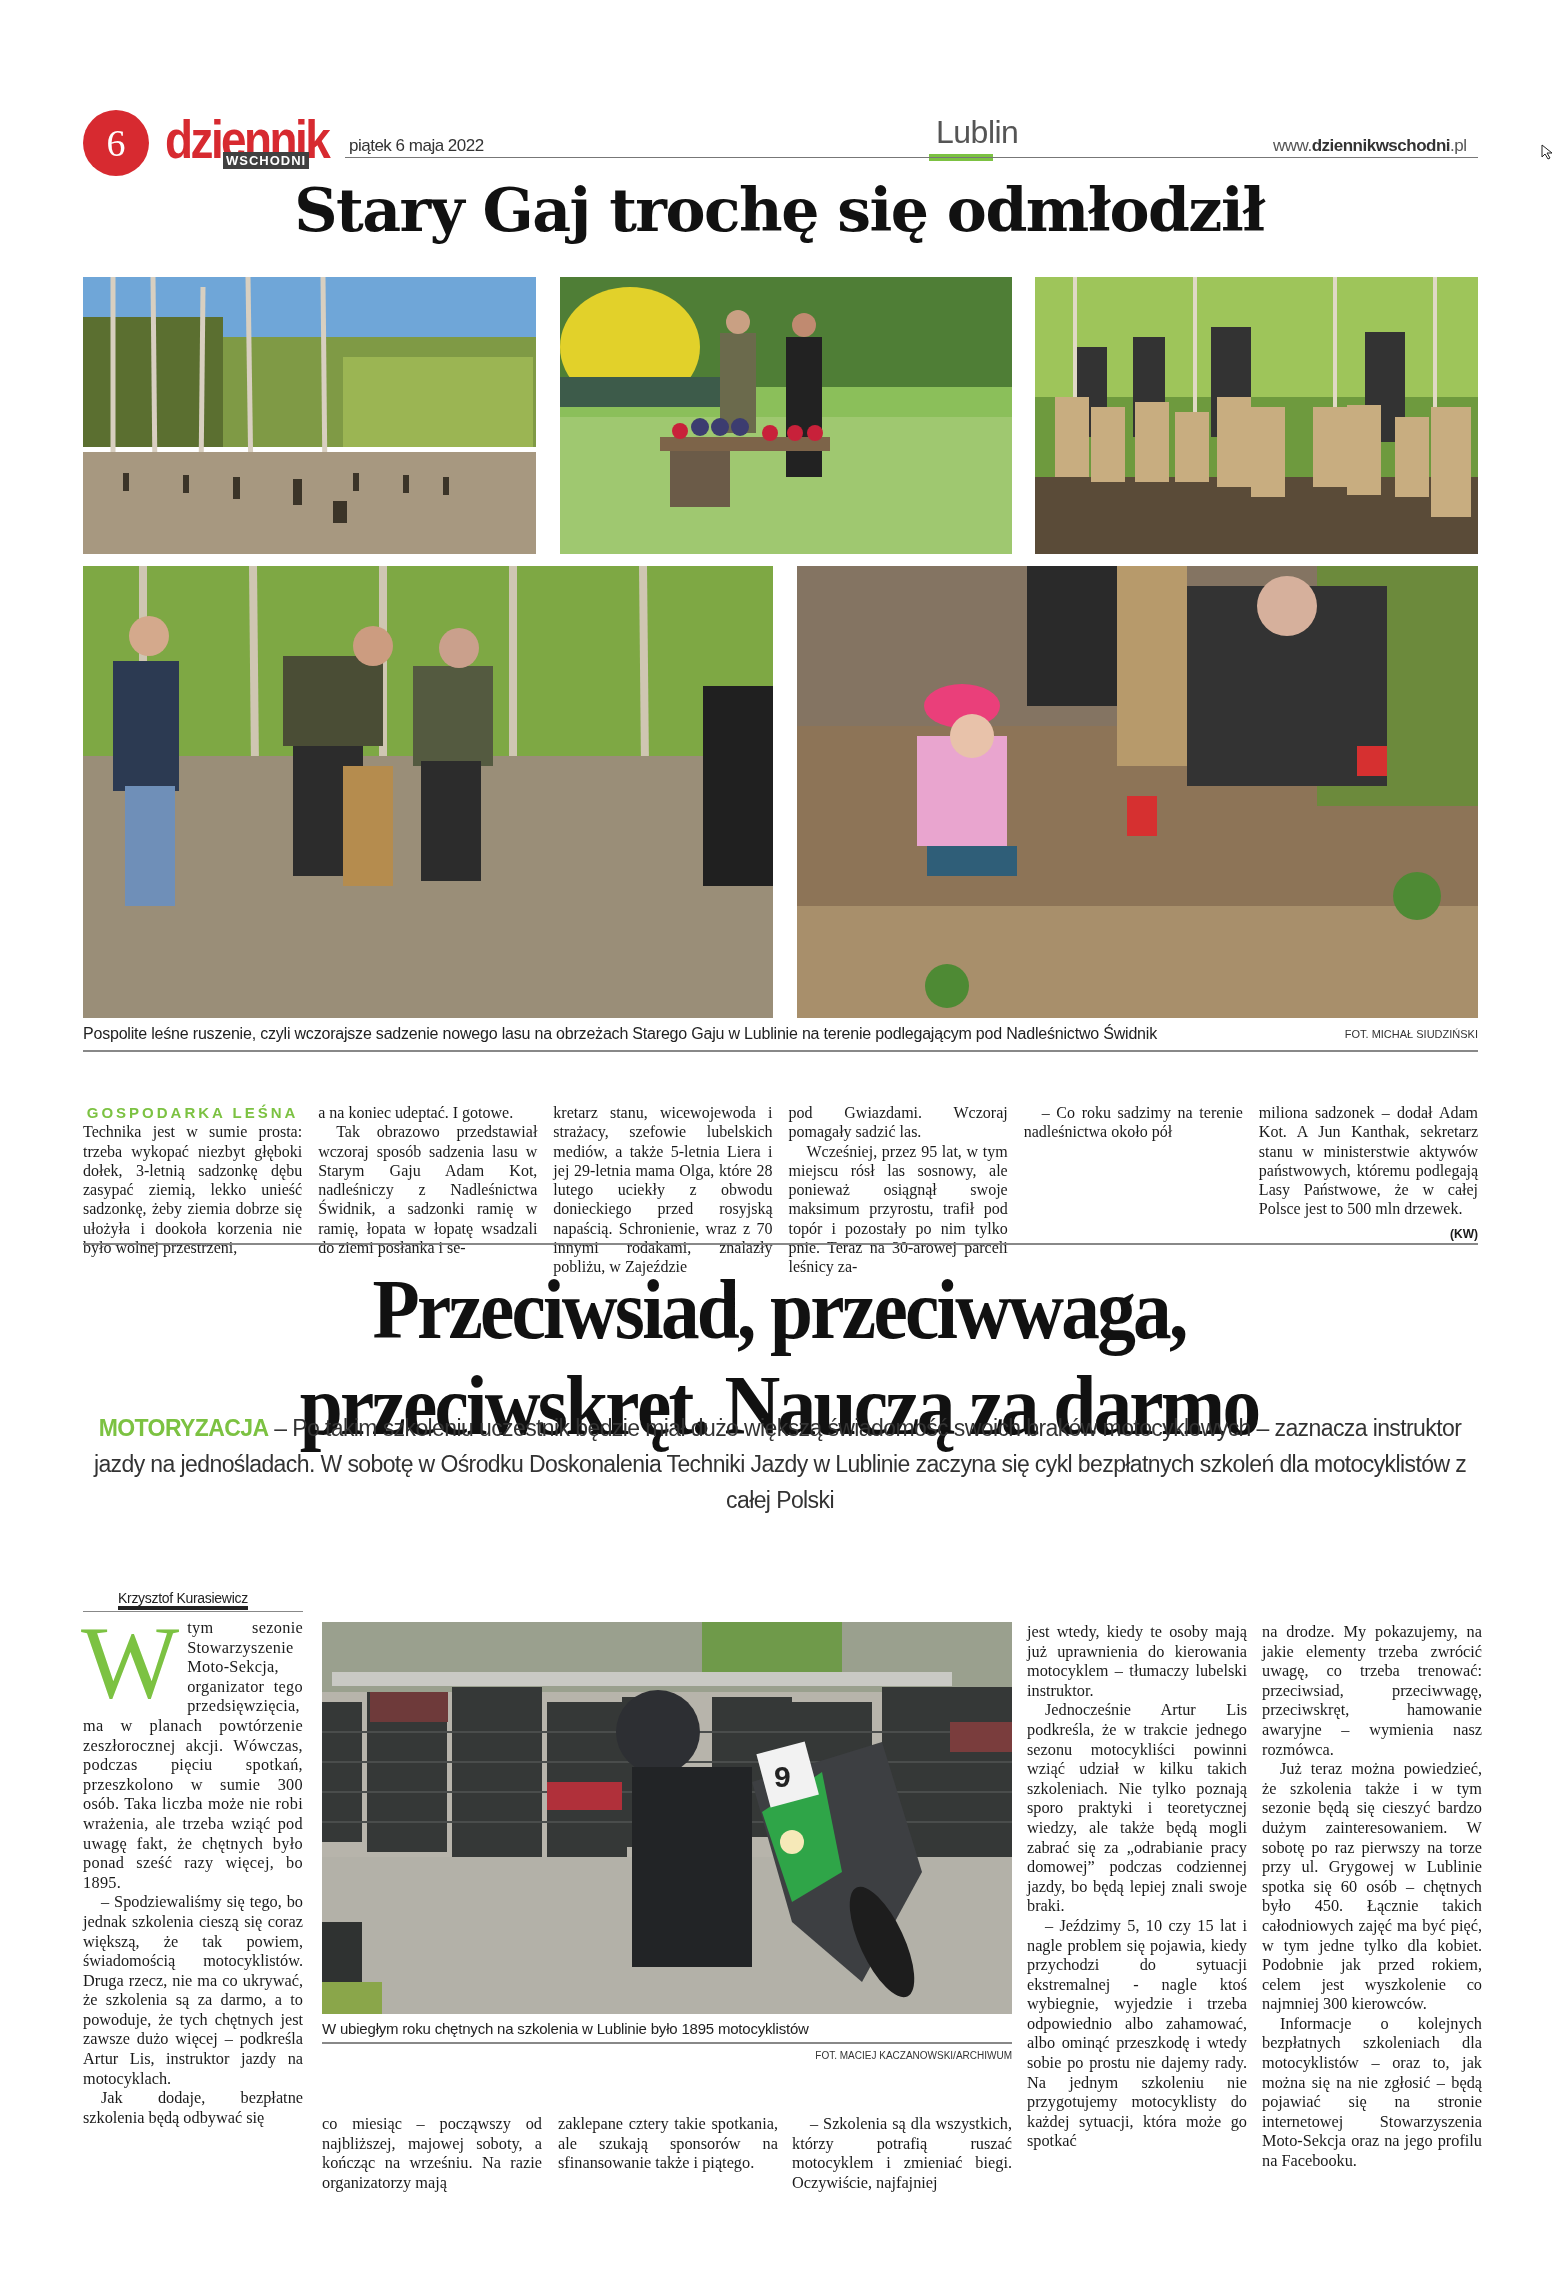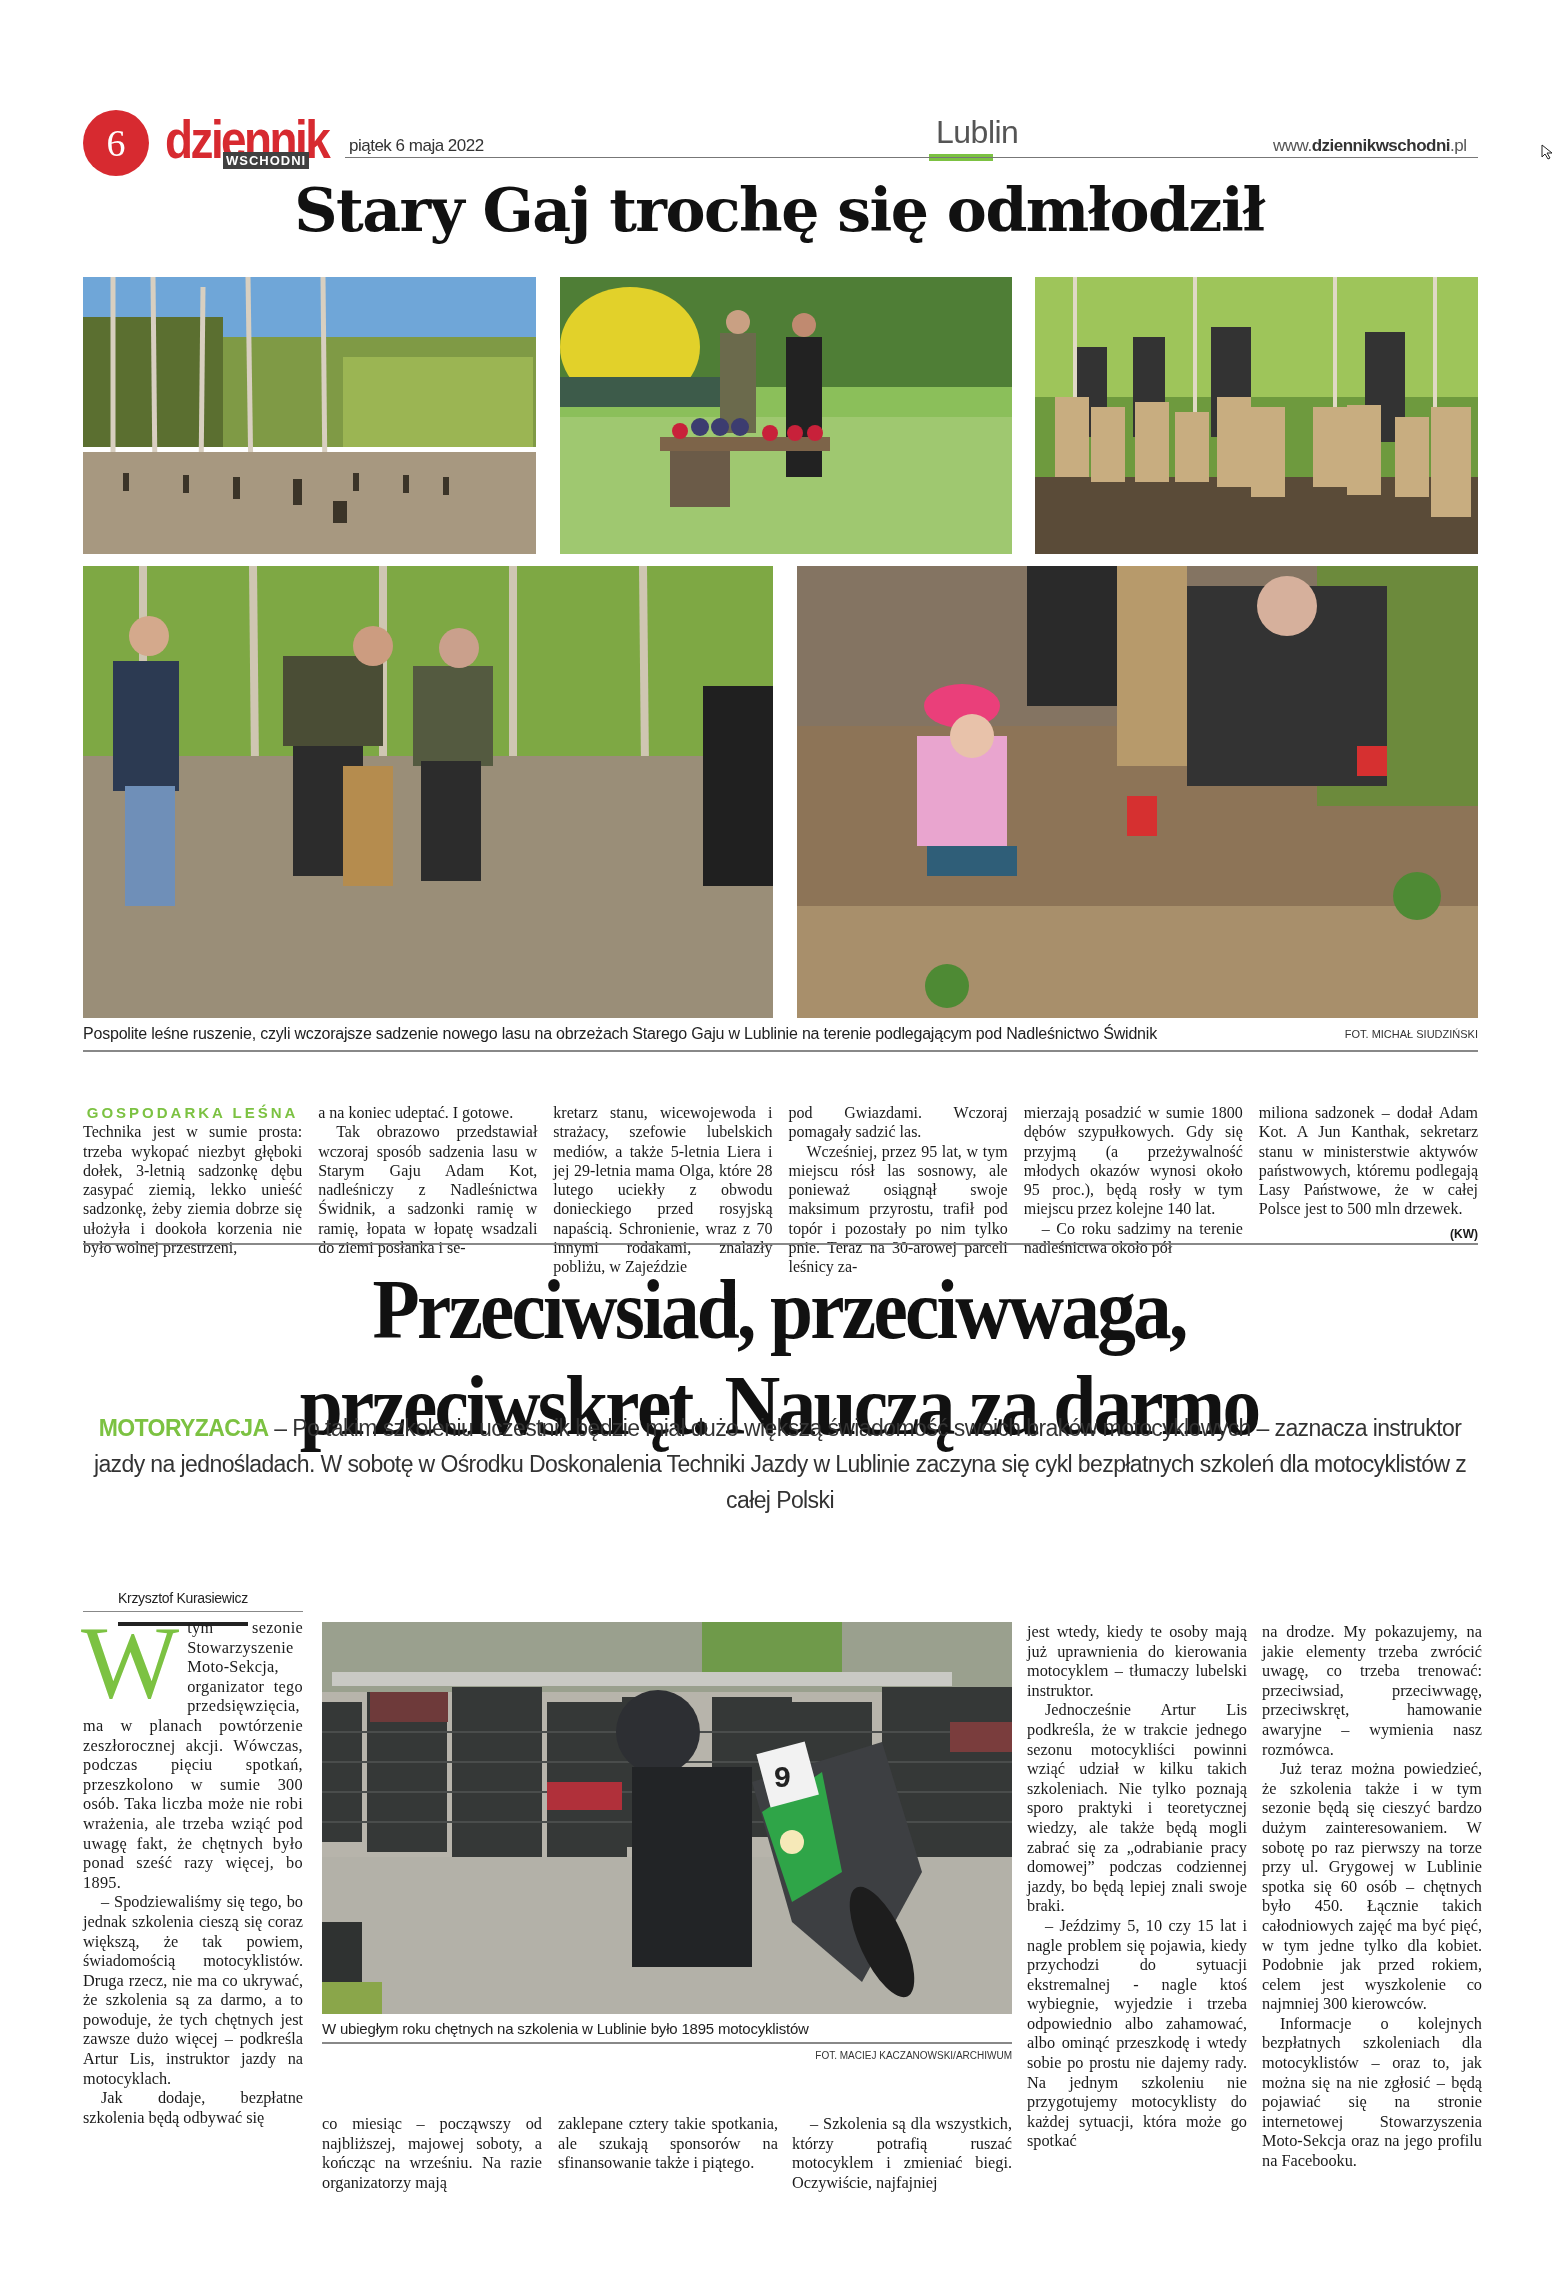--- a/index.html
+++ b/index.html
@@ -65,21 +65,21 @@
 
   .lead { position: absolute; left: 90px; width: 1380px; top: 1410px; text-align: center;
     font-family: "Liberation Sans", sans-serif; font-size: 23px; line-height: 36px; color: #333;
     letter-spacing: -0.6px; }
   .lead .kicker2 { color: #7cc242; font-weight: bold; }
 
   
   .byline { position: absolute; left: 83px; top: 1590px; width: 220px; height: 22px;
     border-bottom: 1px solid #888; }
   .byline span { position: absolute; left: 35px; top: 0; font-family: "Liberation Sans", sans-serif;
-    font-size: 14px; color: #222; letter-spacing: -0.3px; border-bottom: 4px solid #222; padding-bottom: 16px; }
+    font-size: 14px; color: #222; letter-spacing: -0.3px; border-bottom: 4px solid #222; padding-bottom: 0; }
 
   .acol { position: absolute; font-family: "Liberation Serif", serif; font-size: 16.3px; line-height: 19.6px;
     color: #1a1a1a; text-align: justify; }
   .acol p.ind { text-indent: 18px; }
   .dropcap { float: left; font-family: "Liberation Serif", serif; color: #7cc242; font-size: 104px;
     line-height: 80px; margin: 4px 8px 0 -2px; font-weight: normal; }
 
   .moto-caption { position: absolute; left: 322px; top: 2020px; width: 690px; height: 24px;
     border-bottom: 2px solid #888; font-family: "Liberation Sans", sans-serif; font-size: 15px; color: #222;
     letter-spacing: -0.2px; }
@@ -259,21 +259,20 @@
     <p class="ind">Tak obrazowo przedstawiał wczoraj sposób sadzenia lasu w Starym Gaju Adam Kot, nadleśniczy z Nadleśnictwa Świdnik, a sadzonki ramię w ramię, łopata w łopatę wsadzali do ziemi posłanka i se-</p>
   </div>
   <div class="col1">
     <p>kretarz stanu, wicewojewoda i strażacy, szefowie lubelskich mediów, a także 5-letnia Liera i jej 29-letnia mama Olga, które 28 lutego uciekły z obwodu donieckiego przed rosyjską napaścią. Schronienie, wraz z 70 innymi rodakami, znalazły pobliżu, w Zajeździe</p>
   </div>
   <div class="col1">
     <p>pod Gwiazdami. Wczoraj pomagały sadzić las.</p>
     <p class="ind">Wcześniej, przez 95 lat, w tym miejscu rósł las sosnowy, ale ponieważ osiągnął swoje maksimum przyrostu, trafił pod topór i pozostały po nim tylko pnie. Teraz na 30-arowej parceli leśnicy za-</p>
   </div>
   <div class="col1">
-    <p>mierzają posadzić w sumie 1800 dębów szypułkowych. Gdy się przyjmą (a przeżywalność młodych okazów wynosi około 95 proc.), będą rosły w tym miejscu przez kolejne 140 lat.</p>
     <p class="ind">– Co roku sadzimy na terenie nadleśnictwa około pół</p>
   </div>
   <div class="col1">
     <p>miliona sadzonek – dodał Adam Kot. A Jun Kanthak, sekretarz stanu w ministerstwie aktywów państwowych, któremu podlegają Lasy Państwowe, że w całej Polsce jest to 500 mln drzewek.</p>
     <div class="signoff">(KW)</div>
   </div>
 </section>
 <div class="rule1"></div>
 
 <h1 class="headline2">

